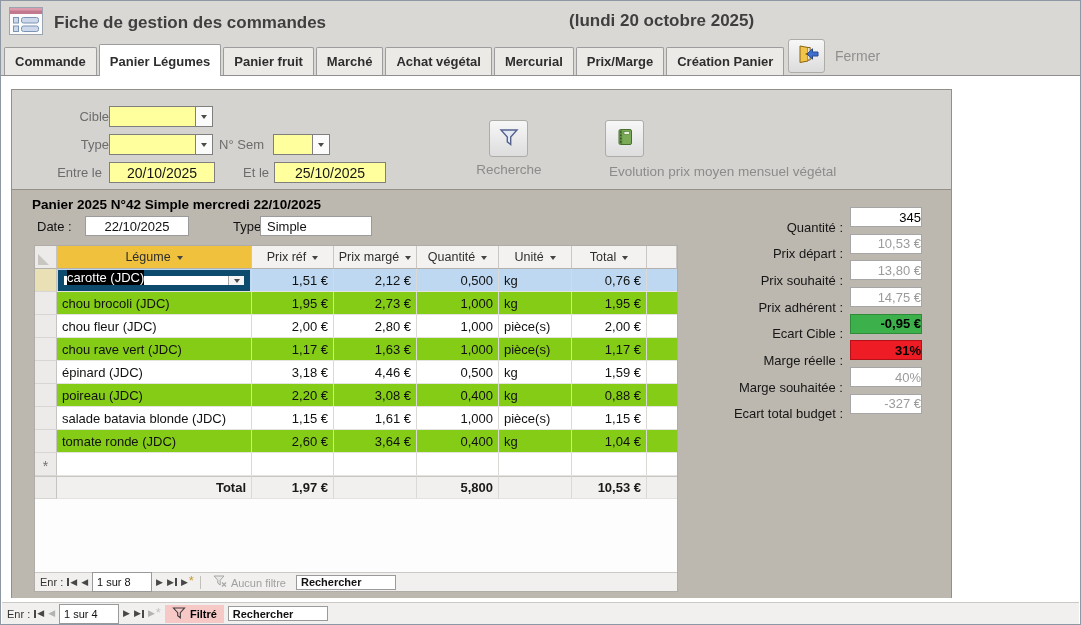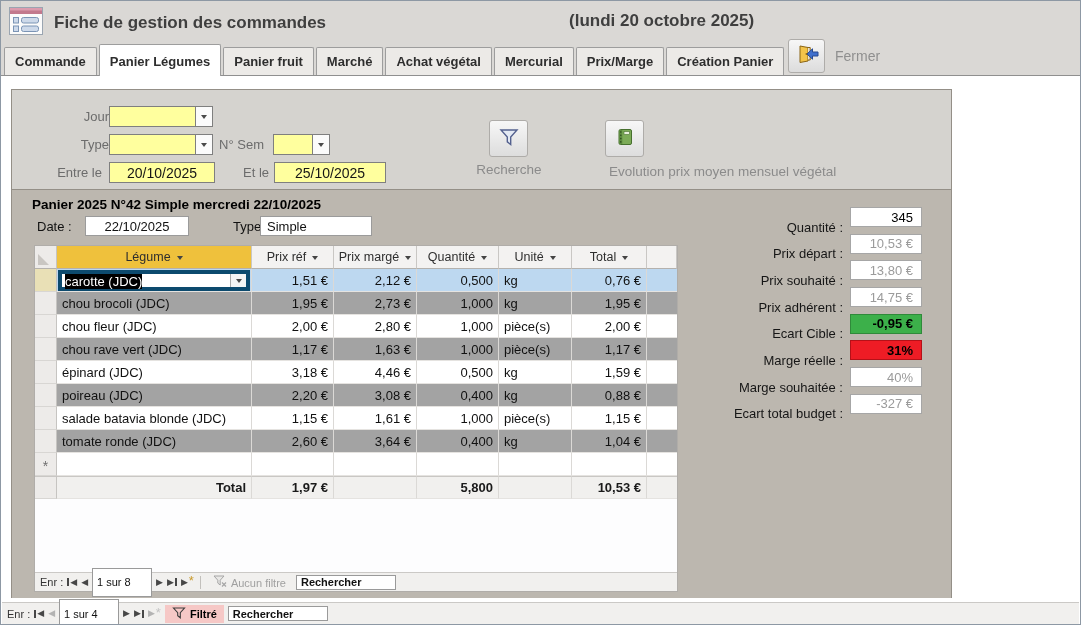--- a/index.html
+++ b/index.html
@@ -60,42 +60,42 @@
   .wfield { position: absolute; height: 20px; background: #fff; border: 1px solid #9b9b9b;
             font-size: 13px; color: #111; display: flex; align-items: center; }
 
   
   .datasheet { position: absolute; left: 22px; top: 55px; width: 644px; height: 347px;
                background: #fff; border: 1px solid #b0ada9; display: flex; flex-direction: column; }
   .ds-row { display: flex; height: 23px; flex-shrink: 0; }
   .c { border-right: 1px solid #dbd9d6; border-bottom: 1px solid #e5e3e0; font-size: 13px;
        color: #111; padding: 0 5px; display: flex; align-items: center;
        white-space: nowrap; overflow: hidden; background: #fff; }
-  .ds-row.alt .c { background: #a3a3a3; }
+  .ds-row.alt .c { background: #84cc16; }
   .ds-row.selrow .c { background: #bdd8f0; }
   .num { justify-content: flex-end; }
   .w-sel { width: 22px; } .w-leg { width: 195px; } .w-ref { width: 82px; }
   .w-mar { width: 83px; } .w-qte { width: 82px; } .w-uni { width: 73px; }
   .w-tot { width: 75px; } .w-ext { flex: 1; border-right: none; }
 
   .hc { background: #f3f2f1; border-right: 1px solid #c9c7c4; border-bottom: 1px solid #b4b1ad;
         justify-content: center; font-size: 12.5px; color: #2e2e2e; }
   .hc.gold { background: #efc13c; }
   .harrow { width: 0; height: 0; border: 3.5px solid transparent; border-top: 4px solid #444;
             margin-left: 6px; margin-top: 4px; }
   .selcell { background: #edebe9 !important; border-right: 1px solid #c6c4c1;
              border-bottom: 1px solid #d8d6d3; justify-content: center; }
   .selcell.cur { background: #e9e0b6 !important; }
   .selcell.hdr { border-bottom: 1px solid #b4b1ad; position: relative; }
   .diag { position: absolute; bottom: 3px; left: 3px; width: 0; height: 0;
           border-right: 11px solid transparent; border-bottom: 11px solid #c9c6c2; }
   .star { color: #6f6f6f; font-size: 14px; line-height: 10px; transform: translateY(2px); }
 
-  .combo { display: flex; width: 100%; height: 21px; border: 4px solid #0c4a6e;
-           background: #fff; align-items: flex-start; }
+  .combo { display: flex; width: 100%; height: 21px; border: 6px solid #0c4a6e;
+           background: #fff; align-items: flex-end; }
   .combo-text { flex: 1; padding-left: 3px; font-size: 13px; overflow: hidden; white-space: nowrap; }
   .combo-text .hl { background: #000; color: #fff; }
   .combo-dd { width: 16px; height: 100%; background: #f4f4f4; border-left: 1px solid #a9a9a9;
               display: flex; align-items: center; justify-content: center; }
 
   .ds-row.totalrow .c { background: #f1f0ee; border-top: 1px solid #c9c7c4;
                         font-weight: bold; color: #1a1a1a; }
   .ds-fill { flex: 1; background: #fdfdfe; }
 
   
@@ -103,37 +103,37 @@
              border-top: 1px solid #cbc9c6; font-size: 11px; color: #333;
              padding-left: 5px; gap: 4px; }
   .ds-nav { height: 19px; }
   .form-nav { position: absolute; left: 1px; right: 1px; top: 601px; height: 22px; }
   .nav-btn { display: flex; align-items: center; gap: 1px; color: #474747;
              font-size: 9px; line-height: 9px; cursor: default; }
   .nav-btn .vb { width: 2px; height: 8px; background: currentColor; }
   .nav-btn.dim { color: #b3b3b3; }
   .nav-btn .st { font-size: 13px; line-height: 8px; color: #c99a2c; transform: translateY(-1px); }
   .nav-btn.dim .st { color: #c4c4c4; }
-  .nav-box { width: 60px; height: 29px; background: #fff; border: 1px solid #9a9a9a;
+  .nav-box { width: 60px; height: 20px; background: #fff; border: 1px solid #9a9a9a;
              font-size: 11px; padding: 0 4px; display: flex; align-items: center; color: #111; }
   .nav-sep { width: 1px; height: 13px; background: #c2c0bc; margin: 0 2px; }
   .nofilter { display: flex; align-items: flex-end; gap: 4px; color: #a0a0a0; padding: 0 6px; }
   .filtered { display: flex; align-items: center; gap: 4px; color: #000; background: #f6c8c6;
               padding: 2px 7px; font-weight: bold; }
   .nav-search { width: 100px; height: 15px; background: #fff; border: 1px solid #9a9a9a;
                 font-size: 11px; padding: 0 4px; display: flex; align-items: center;
                 color: #111; font-weight: bold; }
 
   
   .summary { position: absolute; left: 690px; top: 17px; width: 220px; }
   .sum-row { display: flex; align-items: center; height: 20px; margin-bottom: 6.7px; }
   .sum-label { flex: 1; text-align: right; font-size: 13px; color: #161616; padding-right: 7px; margin-top: 20px; }
   .sum-field { width: 72px; height: 20px; background: #fff; border: 1px solid #a6a6a6;
                font-size: 13px; display: flex; align-items: center; justify-content: flex-end;
-               padding: 0 8px; color: #000; }
+               padding: 0 0; color: #000; }
   .sum-field.muted { color: #9b9b9b; }
   .sum-field.green { font-weight: bold; }
   .sum-field.red { font-weight: bold; }
 </style>
 </head>
 <body>
 
 <div class="window">
 
   <div class="top-strip">
@@ -174,21 +174,21 @@
         </svg>
       </span>
     </div>
     <span class="close-label">Fermer</span>
   </div>
 
   <div class="page">
     <div class="access-form">
 
       <div class="filter-section">
-        <span class="flabel" style="left:20px; top:19px; width:77px;">Jour</span>
+        <span class="flabel" style="left:20px; top:19px; width:77px;">Cible</span>
         <div class="ycombo" style="left:97px; top:16px; width:104px;">
           <span class="dd">
               <span class="tri-down"></span>
             </span>
         </div>
 
         <span class="flabel" style="left:20px; top:47px; width:77px;">Type</span>
         <div class="ycombo" style="left:97px; top:44px; width:104px;">
           <span class="dd">
               <span class="tri-down"></span>

